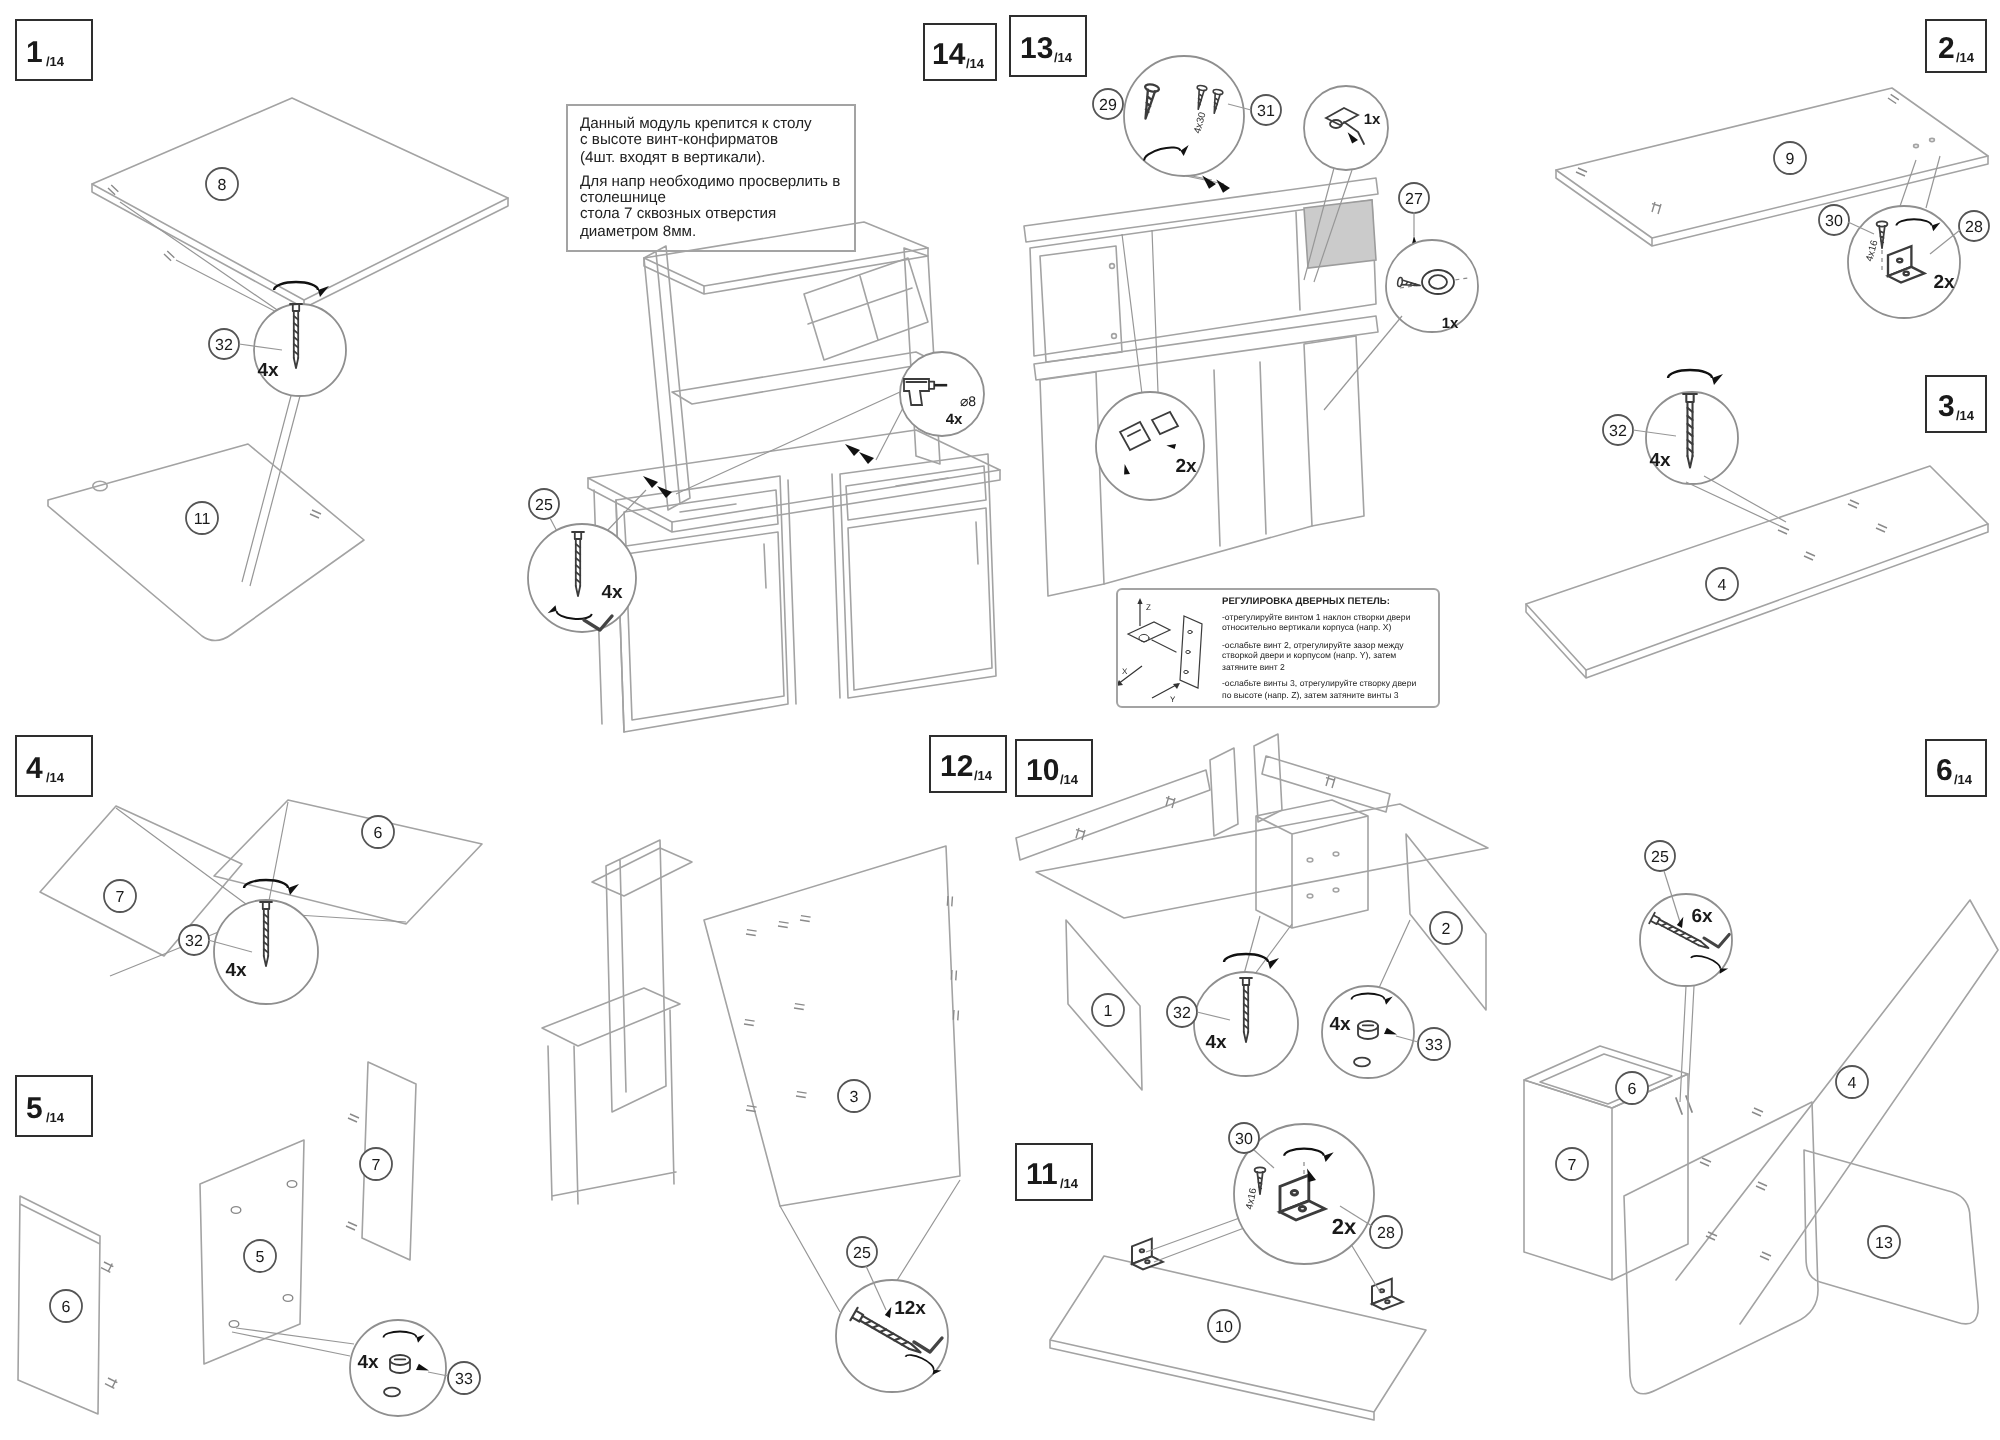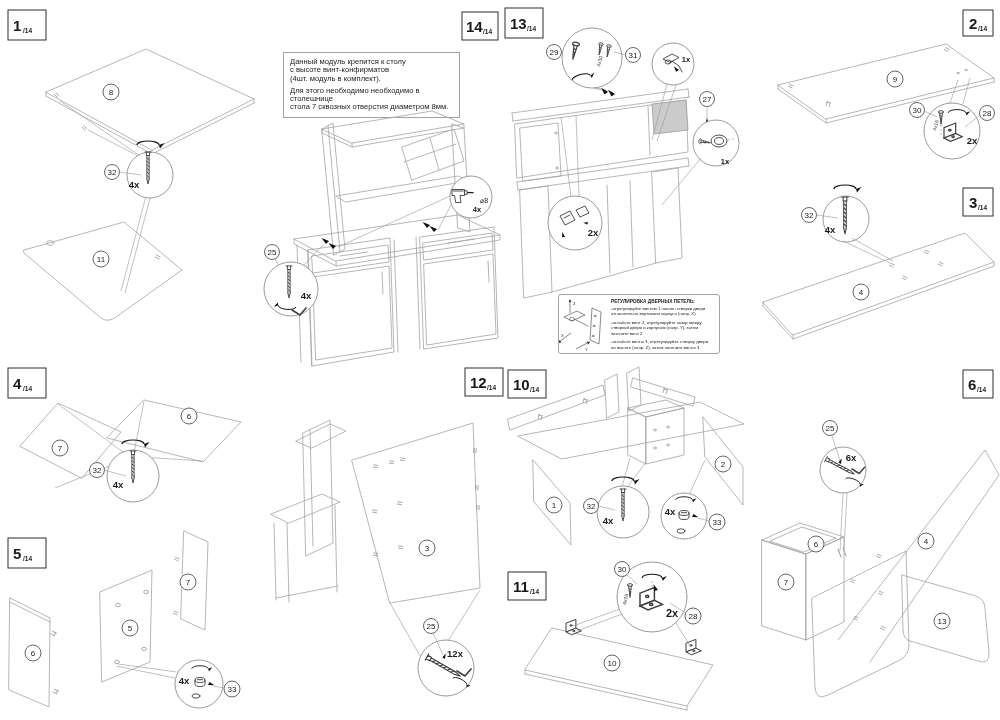--- a/index.html
+++ b/index.html
@@ -20,21 +20,21 @@
   .dim{font-size:7px;text-anchor:middle;}
   .dimb{font-size:7.5px;font-weight:bold;text-anchor:middle;}
   .stepbox{fill:#fff;stroke:#2e2e2e;stroke-width:1;}
   .sn{font-size:15px;font-weight:bold;}
   .sd{font-size:6.5px;font-weight:bold;}
   .grayfill{fill:#cbcbcb;stroke:#9c9c9c;stroke-width:.8;}
   .dash{fill:none;stroke:#888;stroke-width:.6;stroke-dasharray:2,2;}
   .axis{font-size:4px;fill:#222;}
   .note-box{position:absolute;box-sizing:border-box;border:1px solid #a3a3a3;background:transparent;
             color:#222;z-index:5;}
-  .note-a{left:283px;top:52px;width:177px;padding:5px 6px;font-size:7.6px;line-height:8.3px;}
+  .note-a{left:283px;top:52px;width:145px;padding:5px 6px;font-size:7.6px;line-height:8.3px;}
   .note-a .gap{margin-top:4px;}
   .note-b{left:558px;top:294px;width:162px;height:60px;border-radius:3px;
           padding:4px 4px 3px 52px;font-size:4.3px;line-height:5.5px;}
   .note-b .t{font-weight:bold;font-size:4.8px;margin-bottom:1px;}
   .note-b .gap{margin-top:3px;}
 </style>
 </head>
 <body>
 
 <div class="page">
@@ -463,22 +463,22 @@
   <use href="#tick" transform="translate(880,628)"></use>
   <path class="ln" d="M902,575 L976,596 Q985,599 985,609 L989,652 Q990,665 978,661 L910,641 Q903,639 903,629 Z"></path>
   <circle class="co" cx="942" cy="621" r="8"></circle>
   <text class="cot" x="942" y="624">13</text>
 </g>
 </svg>
 
 <div class="note-box note-a">
   <div>Данный модуль крепится к столу</div>
   <div>с высоте винт-конфирматов</div>
-  <div>(4шт. модуль в комплект).</div>
-  <div class="gap">Для этого необходимо необходимо в столешнице</div>
+  <div>(4шт. входят в вертикали).</div>
+  <div class="gap">Для напр необходимо просверлить в столешнице</div>
   <div>стола 7 сквозных отверстия диаметром 8мм.</div>
 </div>
 
 <div class="note-box note-b">
   <div class="t">РЕГУЛИРОВКА ДВЕРНЫХ ПЕТЕЛЬ:</div>
   <div>-отрегулируйте винтом 1 наклон створки двери</div>
   <div>относительно вертикали корпуса (напр. X)</div>
   <div class="gap">-ослабьте винт 2, отрегулируйте зазор между</div>
   <div>створкой двери и корпусом (напр. Y), затем</div>
   <div>затяните винт 2</div>

